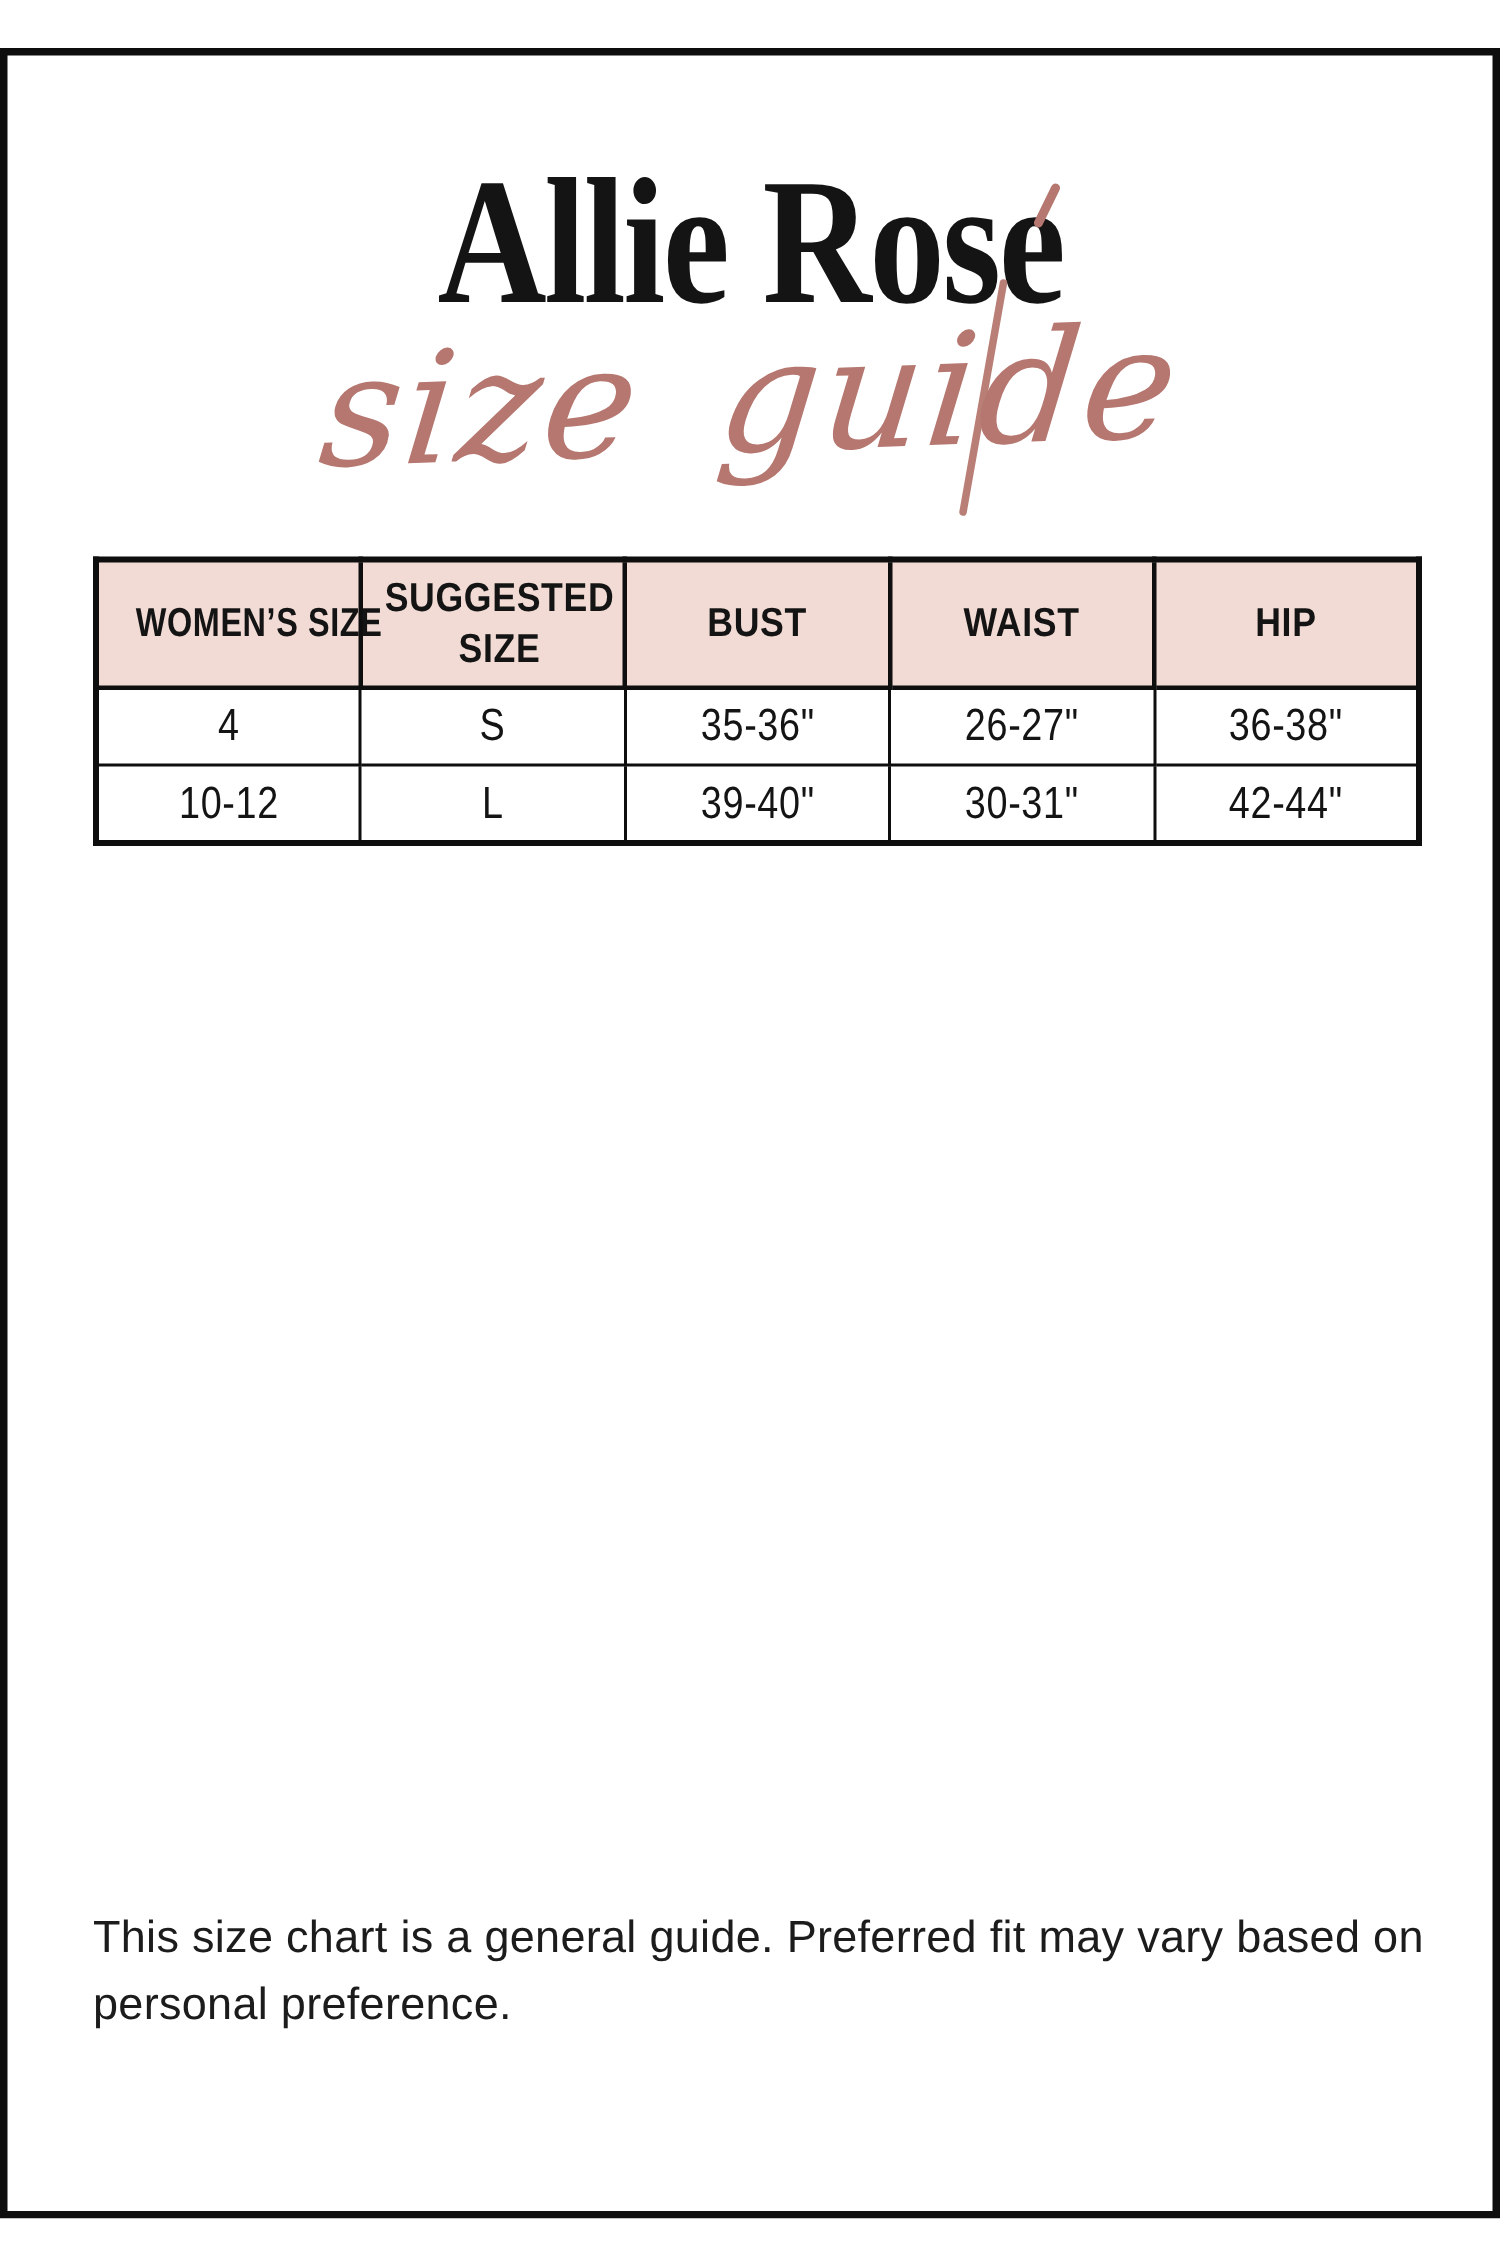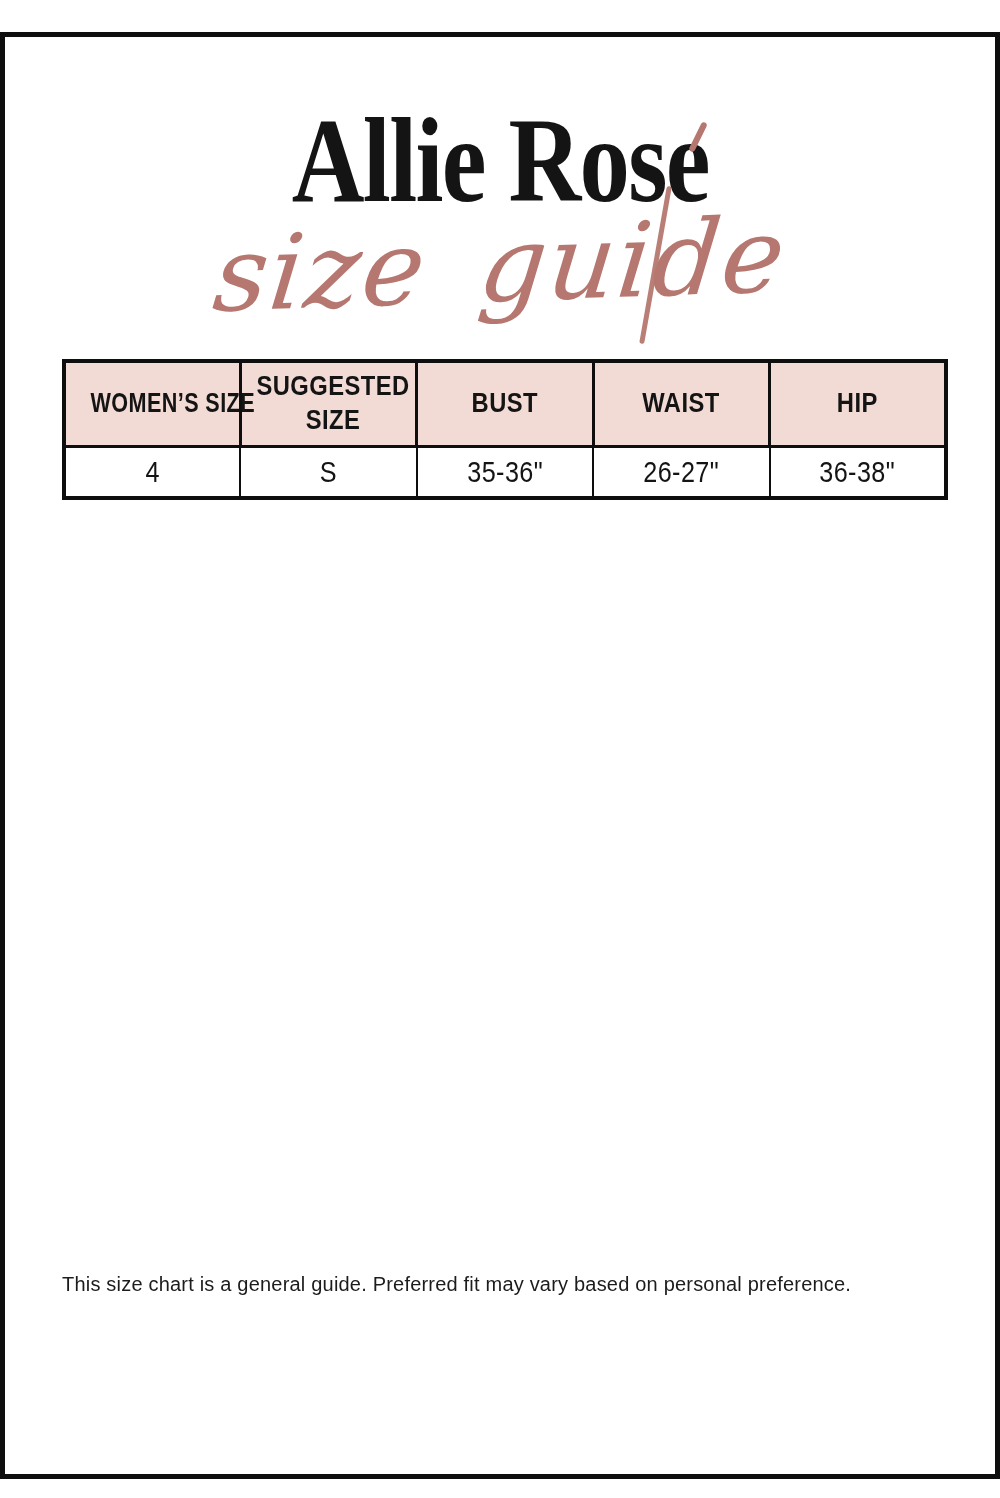--- a/index.html
+++ b/index.html
@@ -92,21 +92,21 @@
       2px 2px 0 #fff, -2px -2px 0 #fff,
       2px -2px 0 #fff, -2px 2px 0 #fff,
       0 3px 0 #fff, 0 -3px 0 #fff,
       3px 0 0 #fff, -3px 0 0 #fff;
   }
 
   
   .size-table {
     position: absolute;
     left: 57px;
-    top: 322px;
+    top: 334px;
     width: 886px;
     border-collapse: collapse;
     table-layout: fixed;
     z-index: 2;
   }
   .size-table th, .size-table td {
     border: 2px solid var(--border-color);
     text-align: center;
     vertical-align: middle;
     color: var(--text-black);
@@ -136,21 +136,21 @@
   }
   th .cell-text { transform: scaleX(0.88); }
   th.nowrap .cell-text { white-space: nowrap; transform: scaleX(0.8); }
 
   
   .note {
     position: absolute;
     left: 57px;
     top: 1232px;
     width: 905px;
-    font-size: 20px;
+    font-size: 30px;
     line-height: 1.5;
     color: #1c1c1c;
     letter-spacing: 0.2px;
   }
 </style>
 </head>
 <body>
 
 <div class="page">
 
@@ -172,18 +172,25 @@
       </tr>
     </thead>
     <tbody>
       <tr>
         <td><span class="cell-text">4</span></td>
         <td><span class="cell-text">S</span></td>
         <td><span class="cell-text">35-36"</span></td>
         <td><span class="cell-text">26-27"</span></td>
         <td><span class="cell-text">36-38"</span></td>
       </tr>
+      <tr>
+        <td><span class="cell-text">10-12</span></td>
+        <td><span class="cell-text">L</span></td>
+        <td><span class="cell-text">39-40"</span></td>
+        <td><span class="cell-text">30-31"</span></td>
+        <td><span class="cell-text">42-44"</span></td>
+      </tr>
     </tbody>
   </table>
 
   <p class="note">This size chart is a general guide. Preferred fit may vary based on personal preference.</p>
 
 </div>
 
 </body></html>

